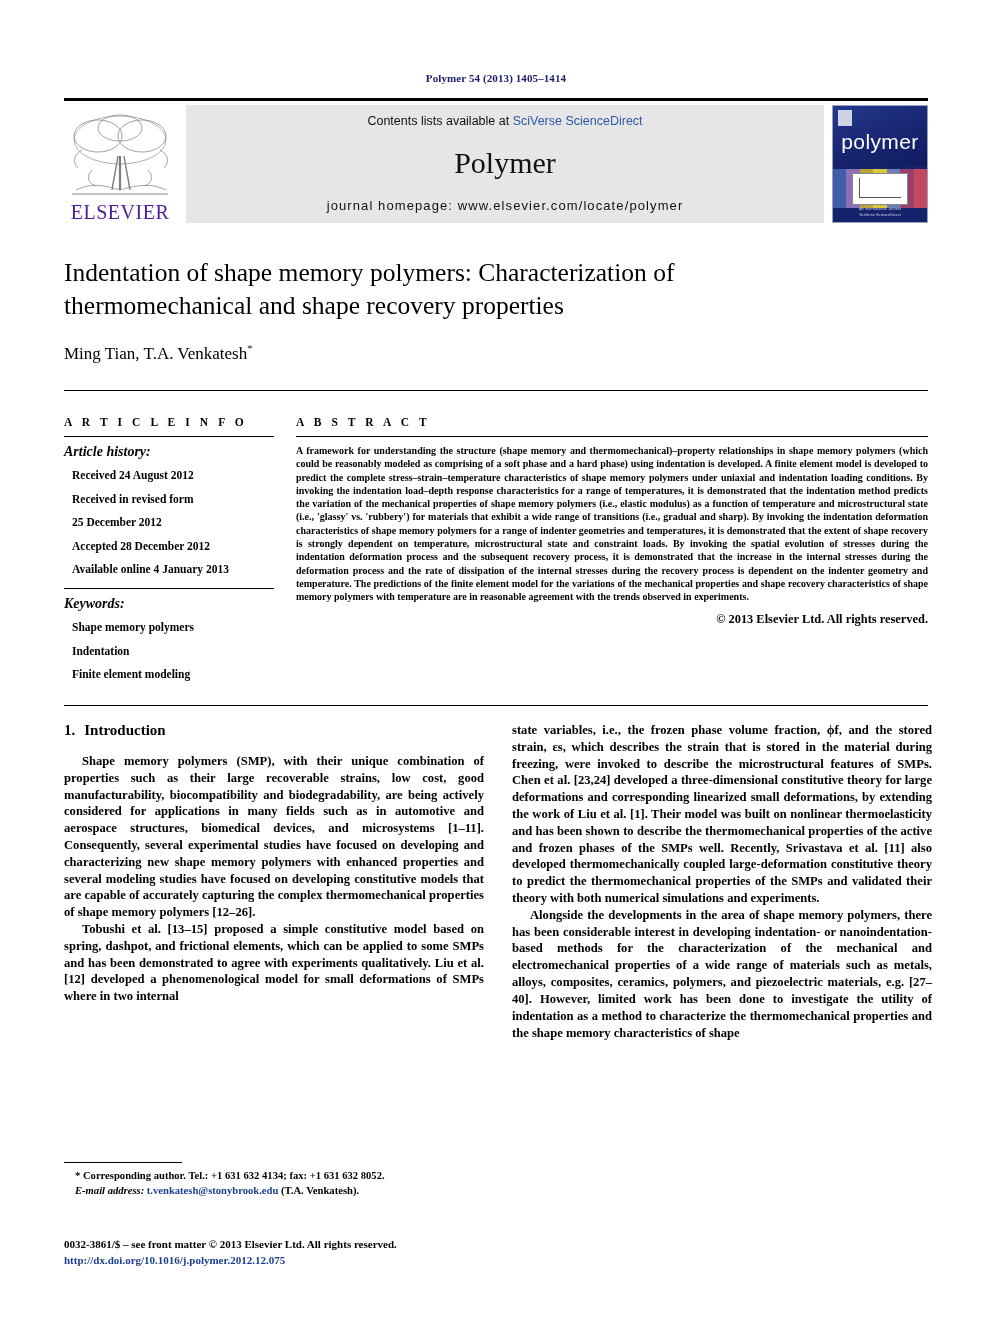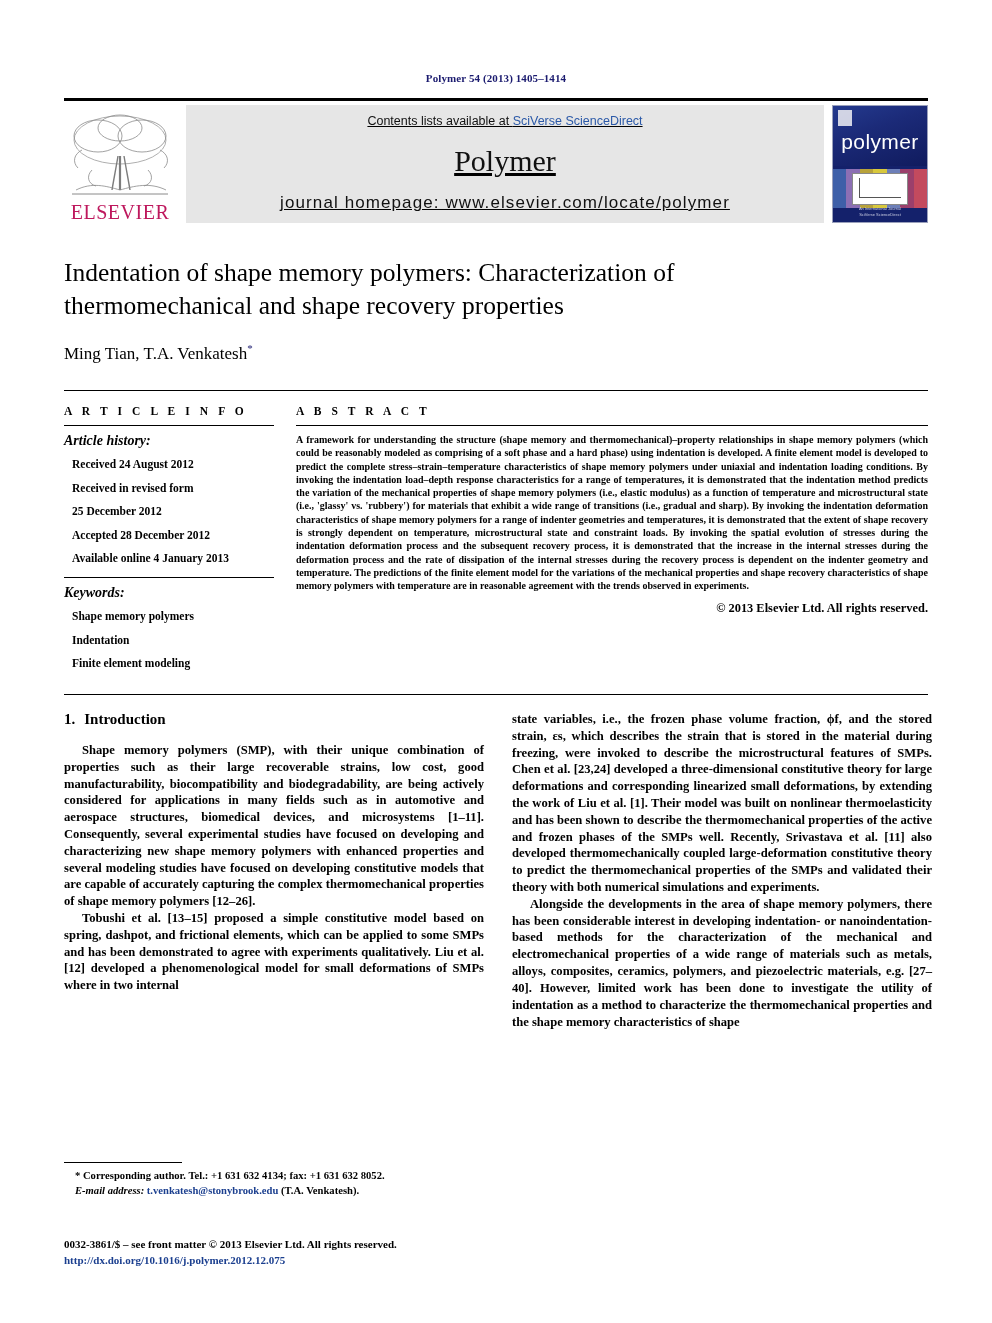--- a/index.html
+++ b/index.html
@@ -56,54 +56,53 @@
   .tree-box {
     width: 104px;
     height: 92px;
     position: relative;
     overflow: hidden;
   }
   .elsevier-word {
     font-family: "Liberation Serif", serif;
     font-size: 20px;
     letter-spacing: .5px;
-    color: #be185d;
+    color: #4c1d95;
     font-weight: normal;
     line-height: 1;
     padding-bottom: 1px;
   }
   .center-band {
     flex: 1 1 auto;
     background: #e6e6e6;
     margin: 0 8px 0 10px;
     display: flex;
     flex-direction: column;
     align-items: center;
     justify-content: space-between;
     padding: 9px 0 10px 0;
     box-sizing: border-box;
-    text-decoration: underline;
   }
   .contents-line {
     font-family: "Liberation Sans", sans-serif;
     font-size: 12.5px;
     color: #111;
   }
   .contents-line .sd {
     color: #2b59a8;
   }
   .journal-name {
     font-family: "Liberation Serif", serif;
     font-size: 30px;
     color: #111;
     line-height: 1;
   }
   .homepage-line {
     font-family: "Liberation Sans", sans-serif;
-    font-size: 17px;
+    font-size: 13px;
     color: #111;
     letter-spacing: 1.1px;
   }
   .cover-thumb {
     width: 96px;
     flex: 0 0 96px;
     background: #14216b;
     position: relative;
     overflow: hidden;
     border: 1px solid #9aa0bb;
@@ -170,21 +169,21 @@
     font-style: italic;
     font-weight: bold;
     margin: 0;
     letter-spacing: -.1px;
   }
 
   
   .info-abstract {
     margin: 26px 64px 0 64px;
     border-top: 1px solid #000;
-    padding-top: 14px;
+    padding-top: 25px;
     display: flex;
     gap: 22px;
   }
   .col-info { width: 210px; flex: 0 0 210px; }
   .col-abs  { flex: 1 1 auto; }
   .sec-head {
     font-family: "Liberation Serif", serif;
     font-weight: bold;
     font-size: 11.5px;
     letter-spacing: 3.6px;

